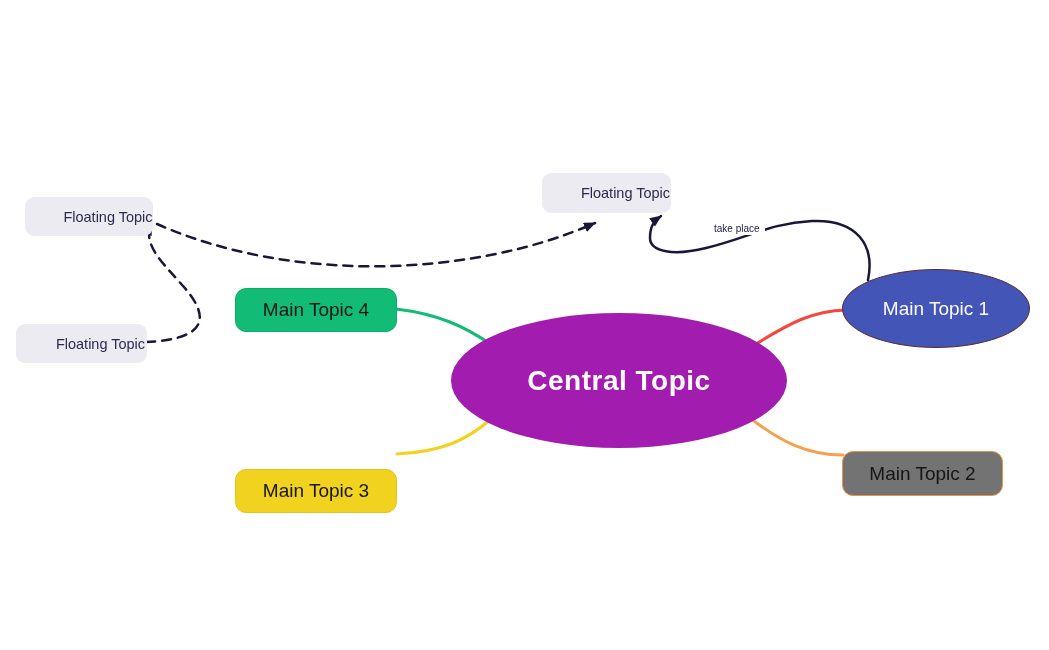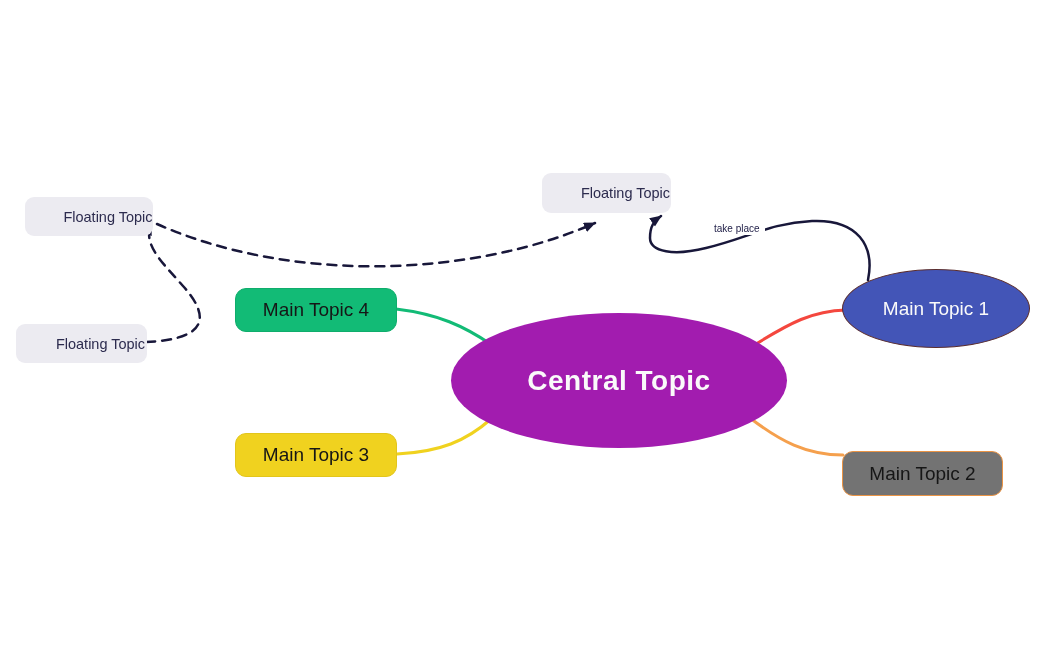--- a/index.html
+++ b/index.html
@@ -131,21 +131,21 @@
   </div>
 
   <div class="node main-ellipse" style="background-color: rgb(67, 85, 183); border-color: rgb(91, 45, 45);">
     <span class="label">Main Topic 1</span>
   </div>
 
   <div class="node main-rect mt2" style="background-color: #737373; border-color: rgb(234, 148, 69); margin-top: 19px;">
     <span class="label">Main Topic 2</span>
   </div>
 
-  <div class="node main-rect mt3" style="background-color: rgb(240, 210, 31); border-color: rgb(226, 197, 28);">
+  <div class="node main-rect mt3" style="background-color: rgb(240, 210, 31); border-color: rgb(226, 197, 28); margin-top: 36px;">
     <span class="label">Main Topic 3</span>
   </div>
 
   <div class="node main-rect mt4" style="background-color: rgb(18, 187, 118); border-color: rgb(15, 173, 108);">
     <span class="label">Main Topic 4</span>
   </div>
 
   <div class="node floating fl-center" style="background-color: rgb(236, 235, 241);">
     <span class="label">Floating Topic</span>
   </div>

